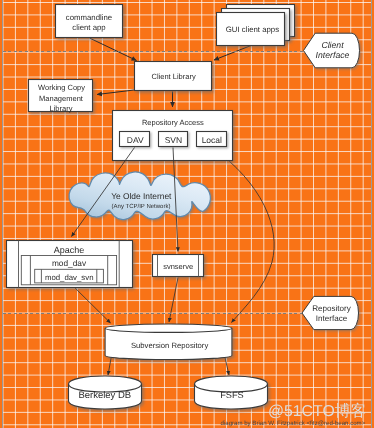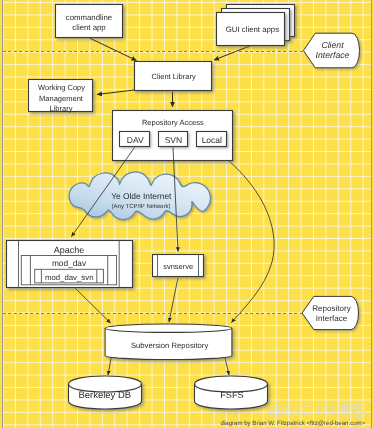--- a/index.html
+++ b/index.html
@@ -1,19 +1,19 @@
 <!DOCTYPE html>
 <html><head>
 <meta charset="utf-8">
 <title>Subversion Architecture Diagram</title>
 <style>
   html,body{margin:0;padding:0;background:#ffffff;}
   body{width:374px;height:428px;overflow:hidden;
        font-family:"Liberation Sans",sans-serif;-webkit-font-smoothing:antialiased;text-rendering:geometricPrecision;-moz-osx-font-smoothing:grayscale;}
-  #stage{position:relative;width:374px;height:428px;background:#fde047;overflow:hidden;}
+  #stage{position:relative;width:374px;height:428px;background:#f97316;overflow:hidden;}
   svg#diagram{position:absolute;left:0;top:0;width:374px;height:428px;display:block;}
   .bx{fill:#ffffff;stroke:#3a3a3a;stroke-width:1.1;}
   .bx-thin{fill:#ffffff;stroke:#555555;stroke-width:0.9;}
   .divider{stroke:#555555;stroke-width:0.9;fill:none;}
   .lbl{font-family:"Liberation Sans",sans-serif;fill:#2b2b2b;text-anchor:middle;}
   .lbl8{font-size:7.8px;}
   .lbl-it{font-style:italic;font-size:8.7px;}
   .lbl-sm{font-size:6.0px;}
   .conn{fill:none;stroke:#2b2b2b;stroke-width:1.0;}
   .conn-thin{fill:none;stroke:#333333;stroke-width:0.85;}

